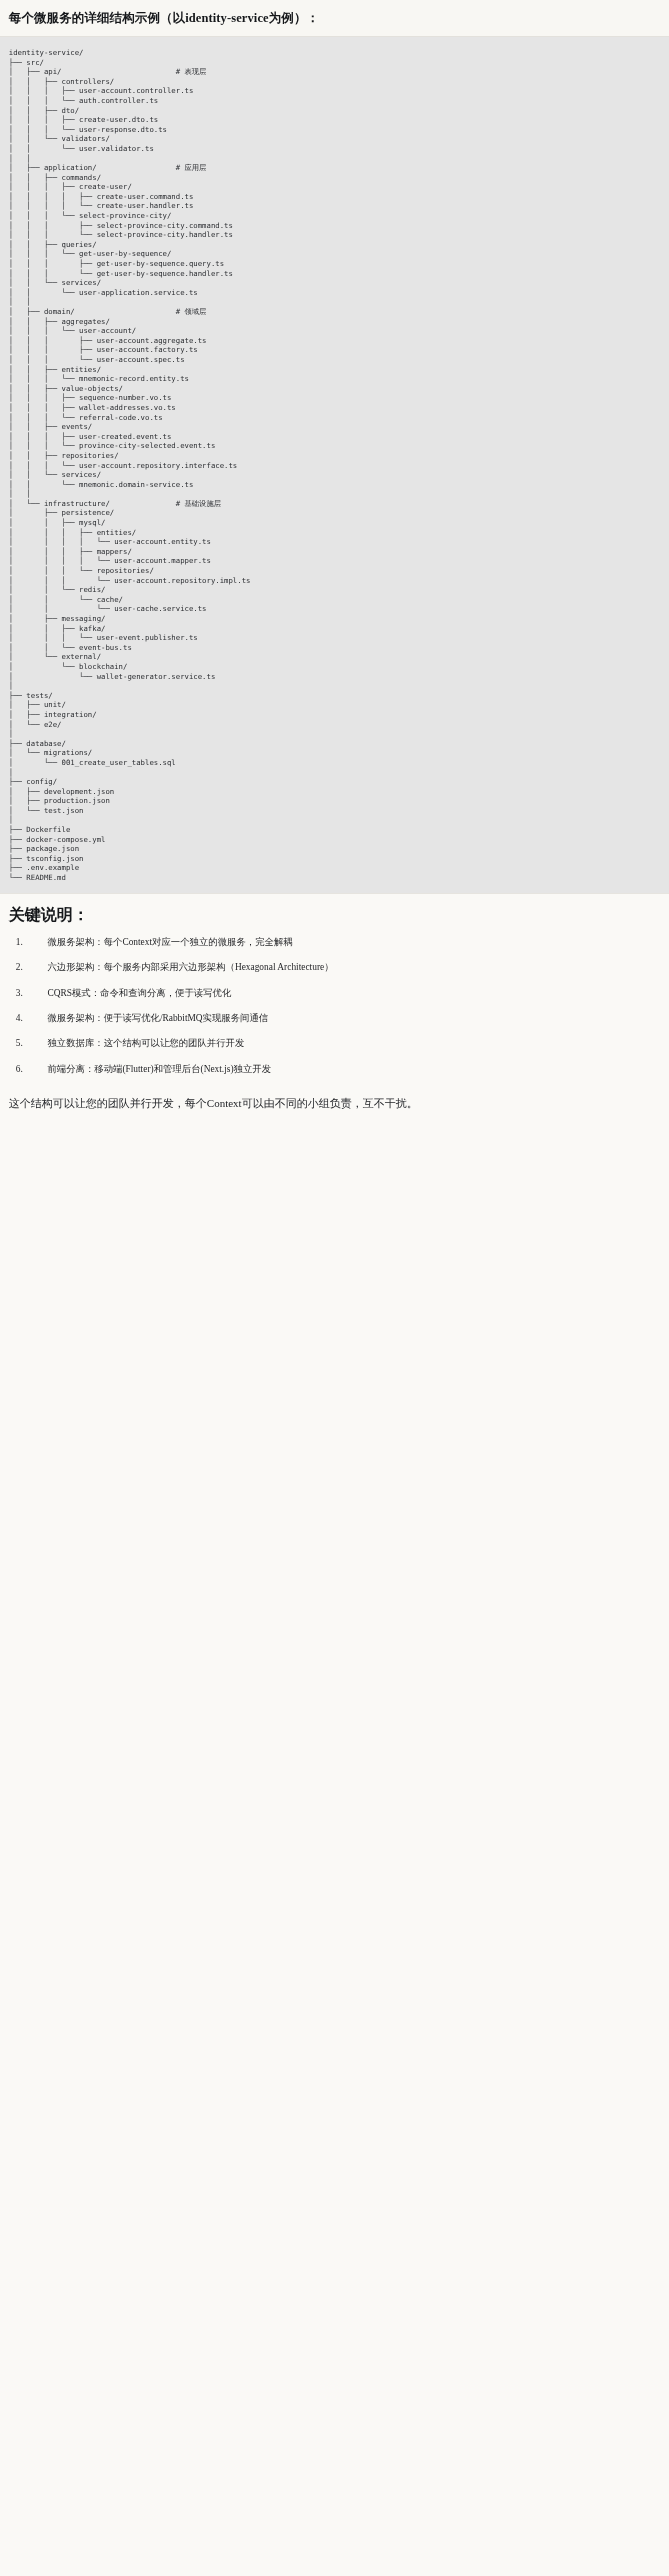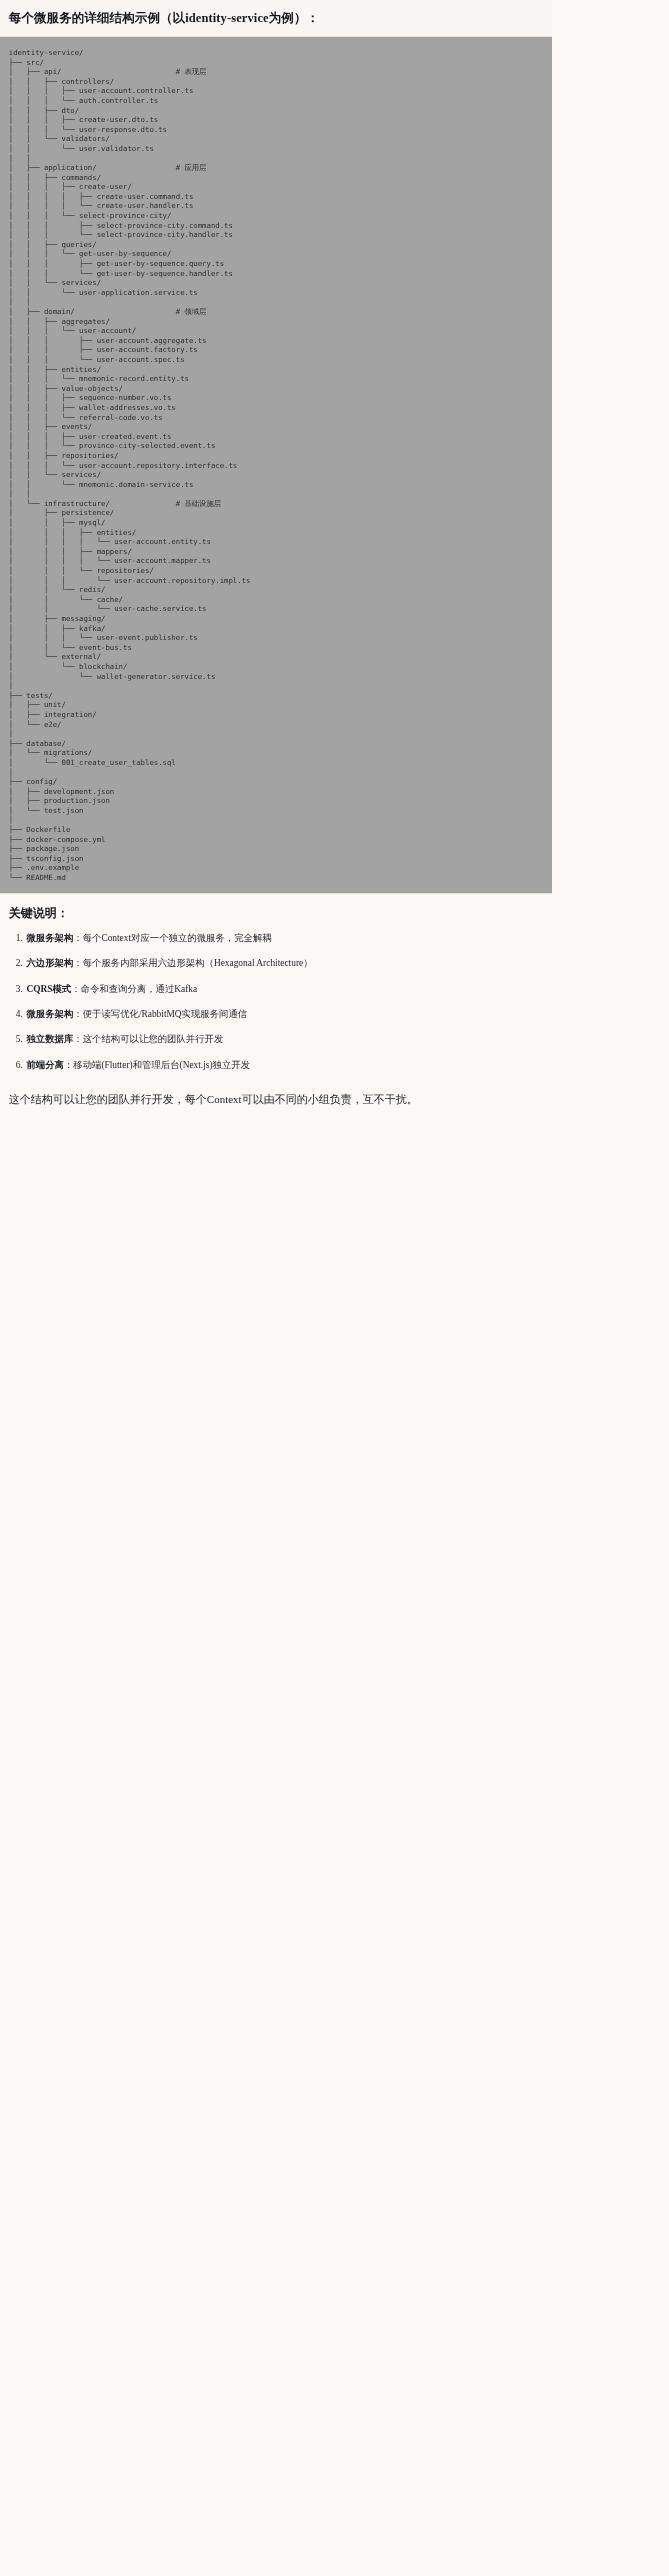--- a/index.html
+++ b/index.html
@@ -7,82 +7,83 @@
     padding: 0;
     background: #faf9f6;
   }
   body {
     width: 669px;
     font-family: "Liberation Serif", "DejaVu Serif", serif;
     color: #1f2023;
     -webkit-font-smoothing: antialiased;
   }
   .page {
-    width: 552px;
+    width: 669px;
     box-sizing: border-box;
     background: #faf9f6;
     padding: 0;
   }
   
   .header {
     padding: 10px 8.8px 8.8px 8.8px;
     border-bottom: 0.6px solid #e3e1dc;
     background: #f8f7f3;
   }
   .header-title {
     font-size: 12.5px;
     font-weight: bold;
     line-height: 1.35;
     font-family: "Liberation Serif", "DejaVu Serif", serif;
     letter-spacing: 0.1px;
     color: #16181b;
   }
   
   .tree-block {
-    background: #a3a3a3;
+    background: #e5e5e5;
     padding: 11.3px 8.8px 10px 8.8px;
     border-bottom: 0.6px solid #e6e4df;
   }
   pre.tree {
     margin: 0;
     font-family: "DejaVu Sans Mono", "Liberation Mono", monospace;
     font-size: 7.3px;
     line-height: 9.6px;
     color: #2b2d31;
     white-space: pre;
     letter-spacing: 0px;
     tab-size: 4;
   }
   
   .keys {
     padding: 11.3px 8.8px 6.3px 8.8px;
   }
   .keys-title {
-    font-size: 12px;
+    font-size: 16px;
     font-weight: bold;
     margin: 0 0 8.8px 0;
     color: #16181b;
     font-family: Liberation Mono, monospace;
   }
   ol.key-list {
     margin: 0;
     padding: 0 0 0 16.3px;
     list-style: decimal;
     font-size: 9.4px;
     line-height: 1.5;
   }
   ol.key-list > li {
     margin: 0 0 11.3px 0;
     padding-left: 1.3px;
   }
   ol.key-list > li:last-child {
     margin-bottom: 0;
   }
   .key-term {
-    font-weight: bold;
+    font-weight: normal;
+    margin-left: 21px;
   }
   .key-sep {
     font-weight: normal;
   }
   .key-desc {
     font-weight: normal;
   }
   .footer-note {
     padding: 12.5px 8.8px 10px 8.8px;
     font-size: 11px;
@@ -187,21 +188,21 @@
 ├── tsconfig.json
 ├── .env.example
 └── README.md</pre>
   </div>
 
   <div class="keys">
     <div class="keys-title">关键说明：</div>
     <ol class="key-list" id="key-list">
         <li><span class="key-term">微服务架构</span><span class="key-sep">：</span><span class="key-desc">每个Context对应一个独立的微服务，完全解耦</span></li>
         <li><span class="key-term">六边形架构</span><span class="key-sep">：</span><span class="key-desc">每个服务内部采用六边形架构（Hexagonal Architecture）</span></li>
-        <li><span class="key-term">CQRS模式</span><span class="key-sep">：</span><span class="key-desc">命令和查询分离，通过Kafka</span></li>
+        <li><span class="key-term">CQRS模式</span><span class="key-sep">：</span><span class="key-desc">命令和查询分离，便于读写优化</span></li>
         <li><span class="key-term">微服务架构</span><span class="key-sep">：</span><span class="key-desc">便于读写优化/RabbitMQ实现服务间通信</span></li>
         <li><span class="key-term">独立数据库</span><span class="key-sep">：</span><span class="key-desc">这个结构可以让您的团队并行开发</span></li>
         <li><span class="key-term">前端分离</span><span class="key-sep">：</span><span class="key-desc">移动端(Flutter)和管理后台(Next.js)独立开发</span></li>
       </ol>
   </div>
 
   <div class="footer-note">这个结构可以让您的团队并行开发，每个Context可以由不同的小组负责，互不干扰。</div>
 
 </div>
 

